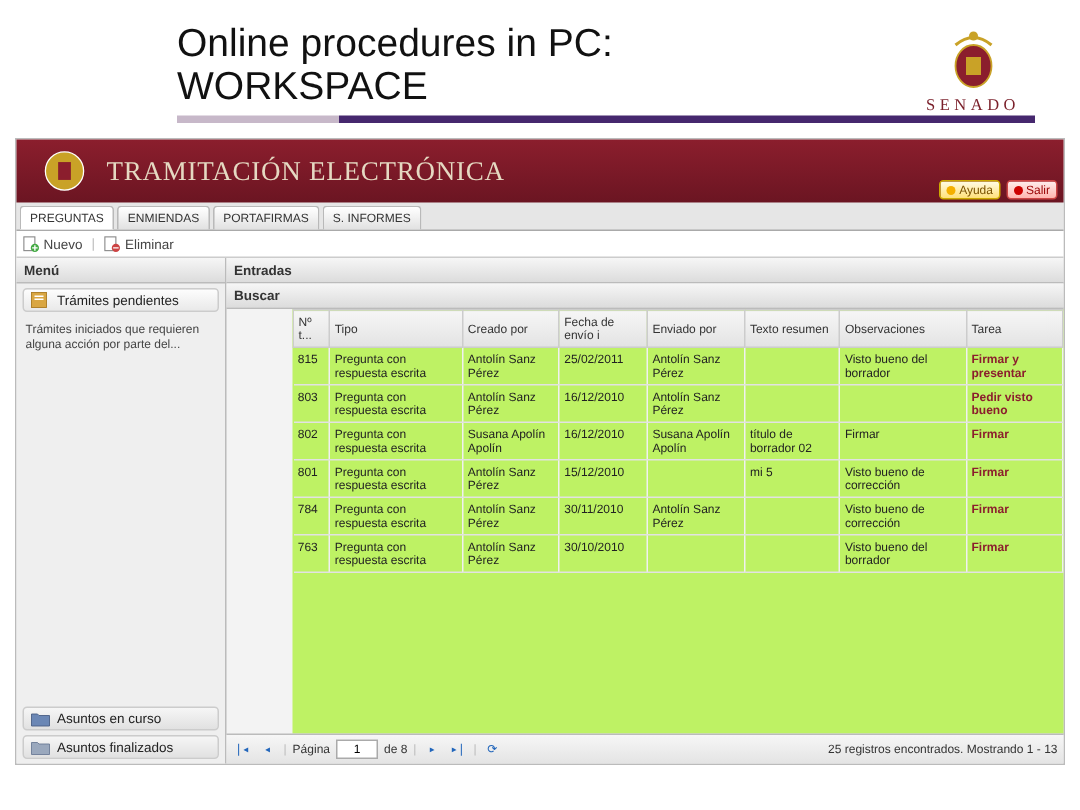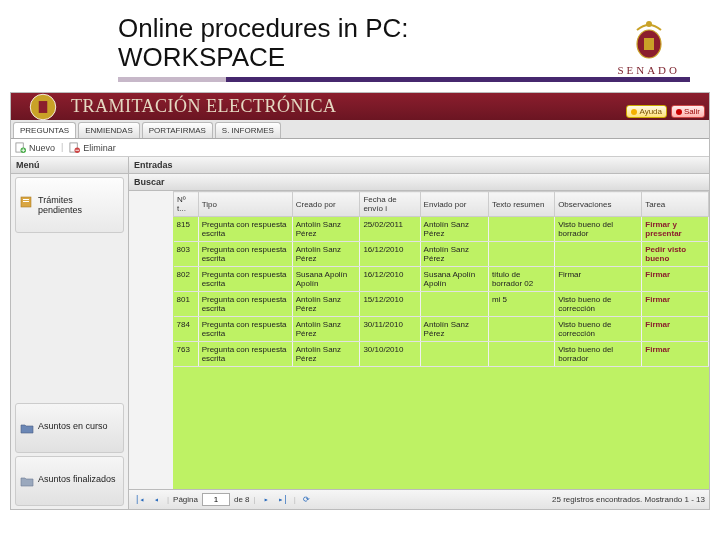--- a/index.html
+++ b/index.html
@@ -8,42 +8,42 @@
   .slide-title-area { padding: 14px 20px 6px 118px; position: relative; }
   .slide-title { font-size: 26px; color: #111; font-weight: 400; line-height: 1.1; }
   .slide-logo { position: absolute; top: 16px; right: 40px; display: flex; flex-direction: column; align-items: center; }
   .slide-logo svg { width: 40px; height: 46px; }
   .slide-logo-text { font-size: 11px; letter-spacing: 3px; color: #7a1f2a; margin-top: 2px; font-family: serif; }
   .hr-bar { display: flex; margin-top: 6px; margin-left: 0; margin-right: 10px; }
   .hr-bar .bar-a { width: 108px; height: 5px; background: #c7b8c9; }
   .hr-bar .bar-b { flex: 1; height: 5px; background: #46286e; }
 
   .app { border: 1px solid #bbb; margin: 4px 10px 0 10px; height: 418px; display: flex; flex-direction: column; background: #f3f3f3; }
-  .app-header { background: linear-gradient(#8b1e2d, #6b1522); height: 27px; display: flex; align-items: center; position: relative; }
+  .app-header { background: linear-gradient(#8b1e2d, #6b1522); height: 42px; display: flex; align-items: center; position: relative; }
   .app-header .crest { width: 60px; display:flex; justify-content:center; padding-left: 4px; }
   .app-header .crest svg { width: 34px; height: 34px; }
   .app-header .app-title { color: #e5d9c2; font-size: 18px; letter-spacing: 0.5px; font-family: "Trajan Pro", serif; }
   .app-header .help-btns { position:absolute; right:4px; bottom:2px; display:flex; gap:4px; }
   .help-btn { background: linear-gradient(#fffbe5,#ffe17a); border:1px solid #ccaa00; border-radius:3px; padding:1px 4px; font-size:8px; display:flex; align-items:center; gap:2px; color:#7a5200; cursor:pointer;margin-top:40px; }
   .help-btn.red { background: linear-gradient(#ffeceb,#ffb5b0); border-color:#c44; color:#900; }
   .help-btn .dot { width:6px; height:6px; border-radius:50%; background:#f5b000; display:inline-block; }
   .help-btn.red .dot { background:#c00; }
 
   .tabstrip { display:flex; background:#e6e6e6; border-bottom:1px solid #aaa; padding:2px 2px 0 2px; gap:2px; font-size:8px; }
   .tabstrip .tab { padding:3px 6px; background:linear-gradient(#fff,#e1e1e1); border:1px solid #b9b9b9; border-bottom:none; border-radius:3px 3px 0 0; color:#333; cursor:pointer; }
   .tabstrip .tab.active { background:#fff; }
 
   .toolbar { background:#fff; border-bottom:1px solid #ccc; padding:3px 4px; font-size:9px; color:#444; display:flex; gap:6px; }
   .toolbar .tbtn { display:flex; align-items:center; gap:3px; cursor:pointer; }
   .toolbar .ico { width:11px; height:11px; display:inline-block; }
 
   .app-body { flex:1; display:flex; min-height:0; }
-  .sidebar { width:118px; border-right:1px solid #bbb; background:#efefef; display:flex; flex-direction:column; }
+  .sidebar { width:140px; border-right:1px solid #bbb; background:#efefef; display:flex; flex-direction:column; }
   .sidebar-head { background:linear-gradient(#f6f6f6,#dcdcdc); border-bottom:1px solid #bbb; padding:3px 5px; font-size:9px; color:#333; font-weight:bold; }
-  .side-item { background:linear-gradient(#fdfdfd,#e9e9e9); border:1px solid #ccc; border-radius:3px; margin:3px 4px; padding:17px 4px; display:flex; gap:4px; font-size:9px; cursor:pointer; color:#222; }
+  .side-item { background:linear-gradient(#fdfdfd,#e9e9e9); border:1px solid #ccc; border-radius:3px; margin:3px 4px; padding:0 4px; display:flex; align-items:center; gap:4px; font-size:9px; cursor:pointer; color:#222; }
   .side-item .ico { width:14px; height:14px; }
   .side-desc { font-size:8px; color:#444; padding:4px 6px; line-height:1.2; }
   .side-spacer { flex:1; }
   .side-bottom .side-item { background:linear-gradient(#f6f6f6,#e1e1e1); }
 
   .main { flex:1; display:flex; flex-direction:column; min-width:0; }
   .panel-head { background:linear-gradient(#f6f6f6,#dcdcdc); border-bottom:1px solid #bbb; padding:3px 5px; font-size:9px; color:#333; font-weight:bold; }
   .grid { flex:1; overflow:auto; background:#bef264;margin-left:44px; }
   table { width:100%; border-collapse:collapse; font-size:8px; color:#222; }
   th { background:linear-gradient(#f6f6f6,#e3e3e3); border:1px solid #ccc; padding:3px 3px; font-weight:normal; color:#333; text-align:left; }
@@ -131,20 +131,21 @@
       <div class="sidebar">
         <div class="sidebar-head">Menú</div>
         <div class="side-item">
           <svg class="ico" viewBox="0 0 14 14">
               <rect x="1" y="2" width="10" height="10" fill="#d9a642" stroke="#aa7a20" stroke-width="0.6"></rect>
               <rect x="3" y="4" width="6" height="1" fill="#fff"></rect>
               <rect x="3" y="6" width="6" height="1" fill="#fff"></rect>
             </svg>
           <span>Trámites pendientes</span>
         </div>
+        <div class="side-desc">Trámites iniciados que requieren alguna acción por parte del...</div>
         <div class="side-spacer"></div>
         <div class="side-bottom">
           <div class="side-item">
             <svg class="ico" viewBox="0 0 14 14">
                 <path d="M1 4h4l1 1h7v7H1z" fill="#6b87b5" stroke="#4a5f85" stroke-width="0.6"></path>
               </svg>
             <span>Asuntos en curso</span>
           </div>
           <div class="side-item">
             <svg class="ico" viewBox="0 0 14 14">

